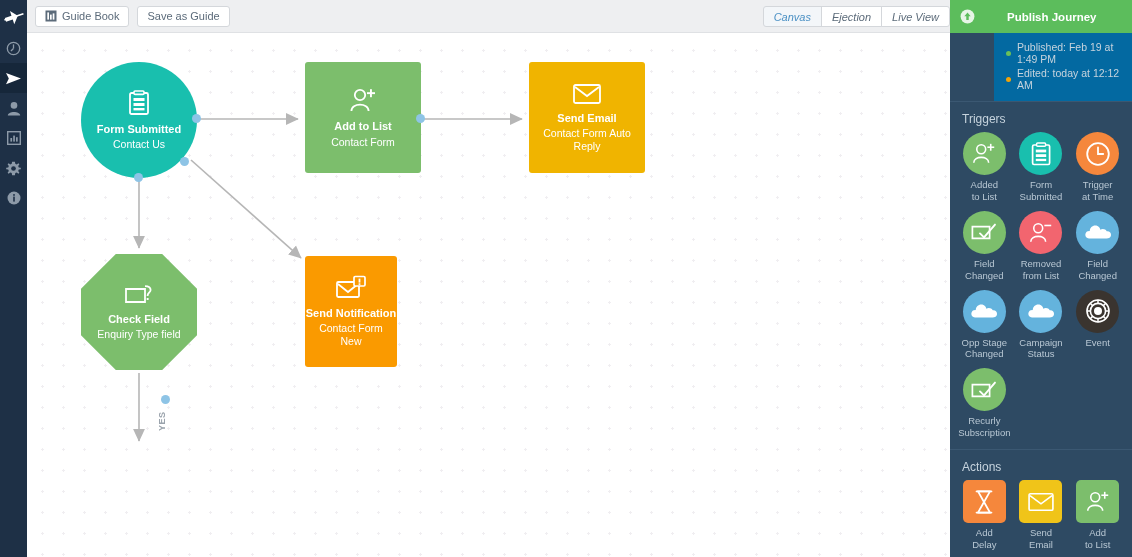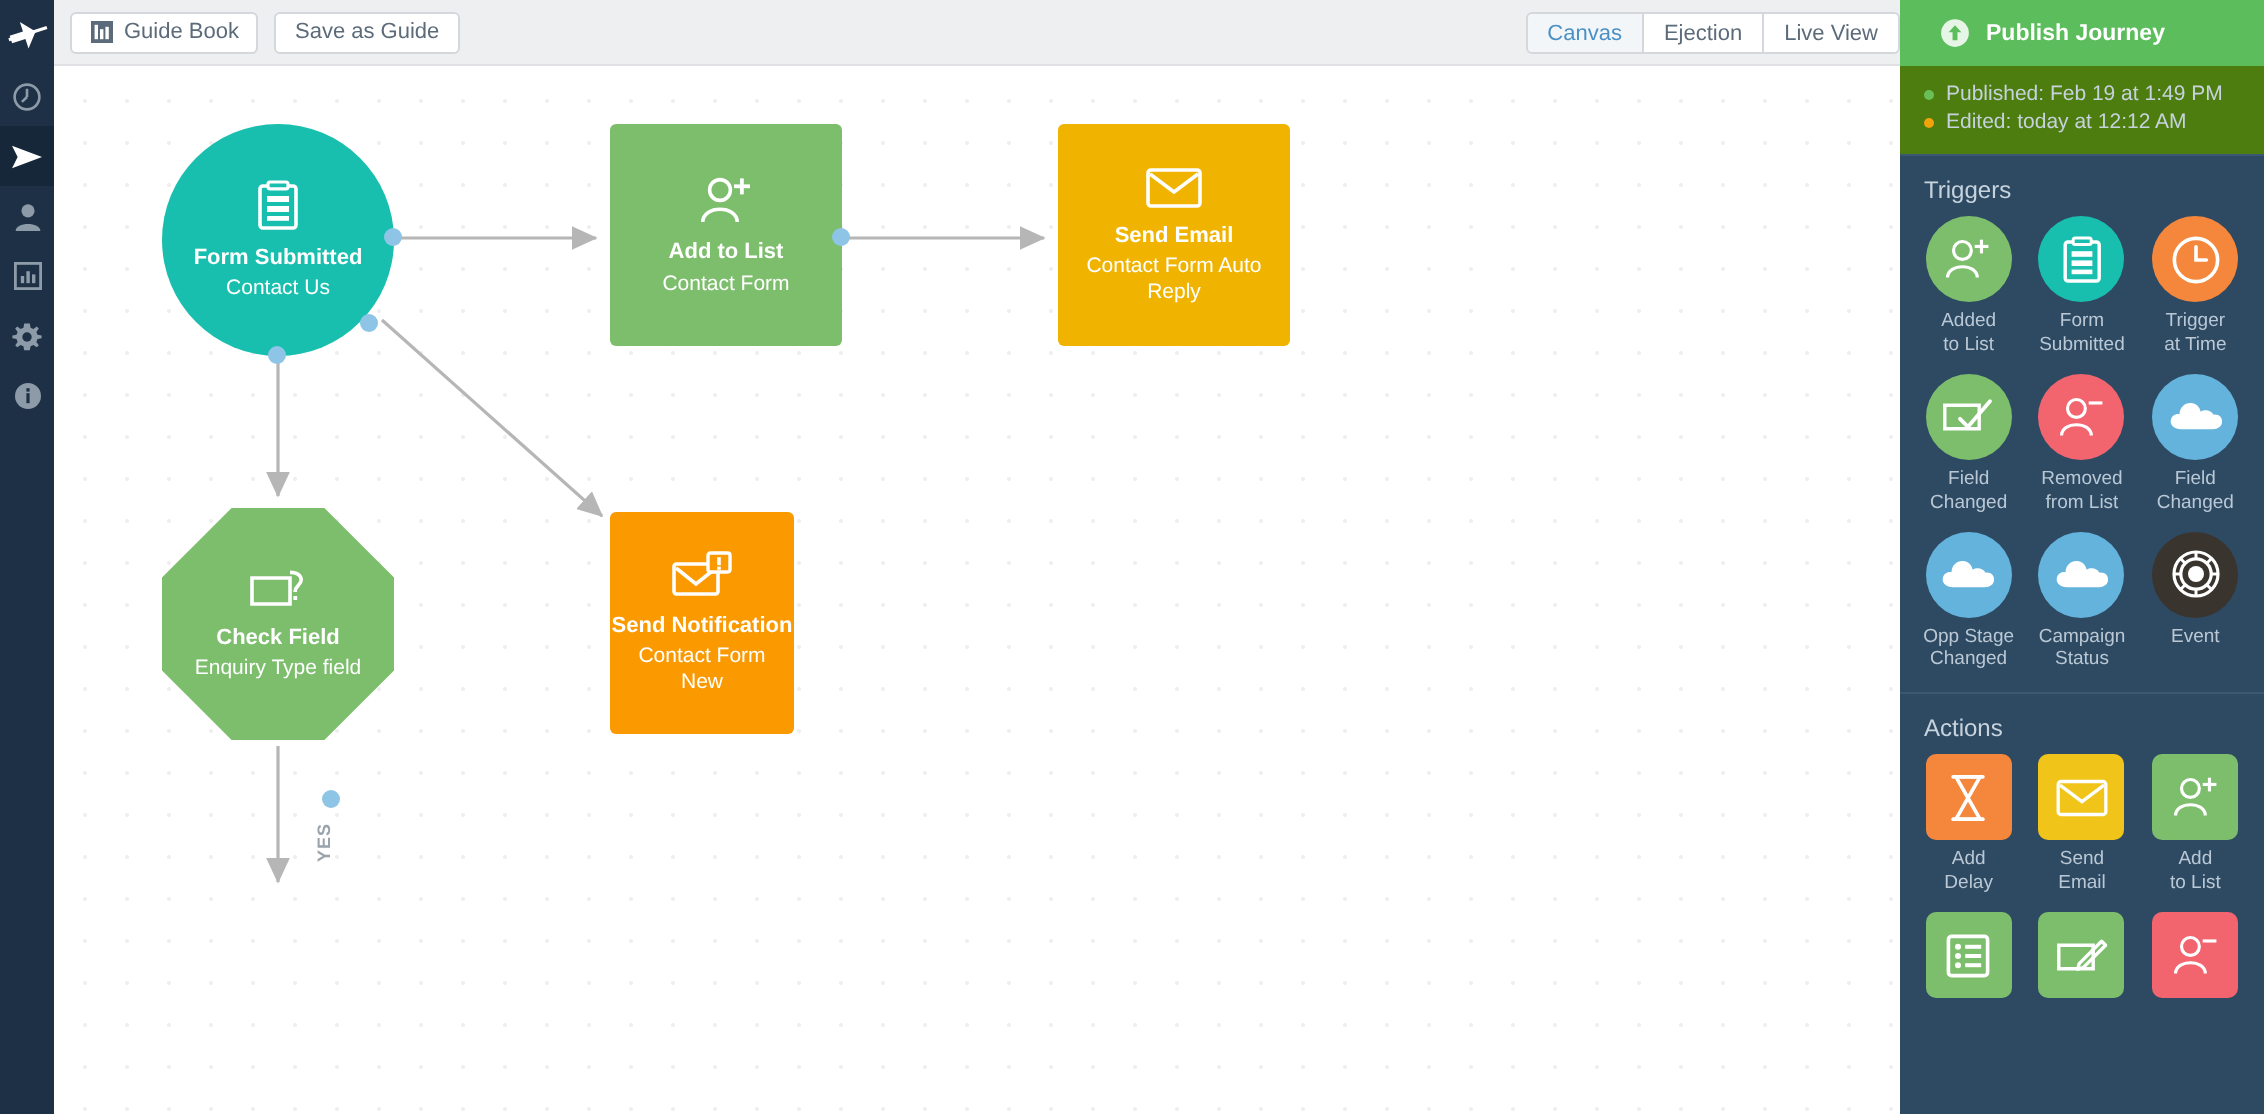--- a/index.html
+++ b/index.html
@@ -36,21 +36,21 @@
     border-bottom: 1px solid #dfe1e4;
     display: flex; align-items: center;
   }
   .tb-btn {
     height: 21px; background: #fff; border: 1px solid #d4d7db;
     border-radius: 3px; display: flex; align-items: center;
     padding: 0 9px; font-size: 11px; color: #5c6b7a;
     margin-left: 8px; cursor: pointer; white-space: nowrap; justify-content: space-between;
   }
   .tb-btn .bi { margin-right: 5px; display: flex; }
-  .tb-right { position: absolute; right: 0px; top: 6px; display: flex; }
+  .tb-right { position: absolute; right: 0px; top: 6px; display: flex; font-style: italic; }
   .seg {
     height: 21px; background: #fff; border: 1px solid #d4d7db;
     display: flex; align-items: center; padding: 0 10px;
     font-size: 11px; color: #5c6b7a; cursor: pointer; white-space: nowrap;
     margin-left: -1px;
   }
   .seg:first-child { border-radius: 3px 0 0 3px; margin-left: 0; }
   .seg:last-child { border-radius: 0 3px 3px 0; }
   .seg.active { color: #4a90c4; background: #f3f6f9; }
 
@@ -89,25 +89,25 @@
     transform: rotate(-90deg); transform-origin: left top;
   }
 
   
   .rightpanel {
     position: absolute; right: 0; top: 0; width: 182px; height: 557px;
     background: #2e4a63; overflow: hidden;
   }
   .publish-btn {
     height: 33px; background: #5cbd5c; display: flex; align-items: center;
-    padding-left: 20px; cursor: pointer;
+    padding-left: 10px; cursor: pointer; gap: 24px;
   }
   .publish-btn .pi { margin-right: 8px; display: flex; }
   .publish-btn span { color: #fff; font-size: 11.5px; font-weight: bold; }
-  .status-box { background: #4d7c0f; padding: 6px 4px 8px 12px; }
+  .status-box { background: #0369a1; padding: 6px 4px 8px 12px; margin-left: 44px; }
   .status-row { display: flex; align-items: center; font-size: 10.5px; color: #c6d3dd; margin: 2px 0; }
   .dot { width: 5px; height: 5px; border-radius: 50%; margin-right: 6px; flex: none; }
   .sec-title {
     color: #c6d3dd; font-size: 12px; padding: 10px 0 6px 12px;
     border-top: 1px solid #3b5872;
   }
   .grid3 {
     display: grid; grid-template-columns: repeat(3, 1fr);
     padding: 0 6px; row-gap: 4px;
   }
@@ -439,20 +439,30 @@
                 <path d="M20.6 13 L24.2 13"></path>
                 <path d="M5 5 L7.6 7.6"></path>
                 <path d="M18.4 18.4 L21 21"></path>
                 <path d="M21 5 L18.4 7.6"></path>
                 <path d="M7.6 18.4 L5 21"></path>
               </g>
             </svg>
           </div>
           <div class="pal-lbl">Event</div>
         </div>
+        <div class="pal-item">
+          <div class="pal-ico round" style="background: rgb(124, 190, 108);">
+            <svg width="28" height="22" viewBox="0 0 28 22">
+              <path d="M2.4 5.6 L19.6 5.6 L19.6 17.4 L2.4 17.4 Z" fill="none" stroke="#ffffff" stroke-width="1.7"></path>
+              <path d="M10 12.4 L14 16.4 L25 3.6" fill="none" stroke="#ffffff" stroke-width="1.9" stroke-linecap="round" stroke-linejoin="round"></path>
+            </svg>
+          </div>
+          <div class="pal-lbl">Recurly
+Subscription</div>
+        </div>
       </div>
 
     <div class="sec-title" style="margin-top:6px;">Actions</div>
     <div class="grid3" id="actions-grid">
         <div class="pal-item">
           <div class="pal-ico rsq" style="background: rgb(245, 135, 60);">
             <svg width="22" height="26" viewBox="0 0 22 26">
               <path d="M3.6 2.4 L18.4 2.4" stroke="#ffffff" stroke-width="1.9" stroke-linecap="round"></path>
               <path d="M3.6 23.6 L18.4 23.6" stroke="#ffffff" stroke-width="1.9" stroke-linecap="round"></path>
               <path d="M5 2.4 L17 2.4 L11 13 L17 23.6 L5 23.6 L11 13 Z" fill="none" stroke="#ffffff" stroke-width="1.8" stroke-linejoin="round"></path>

